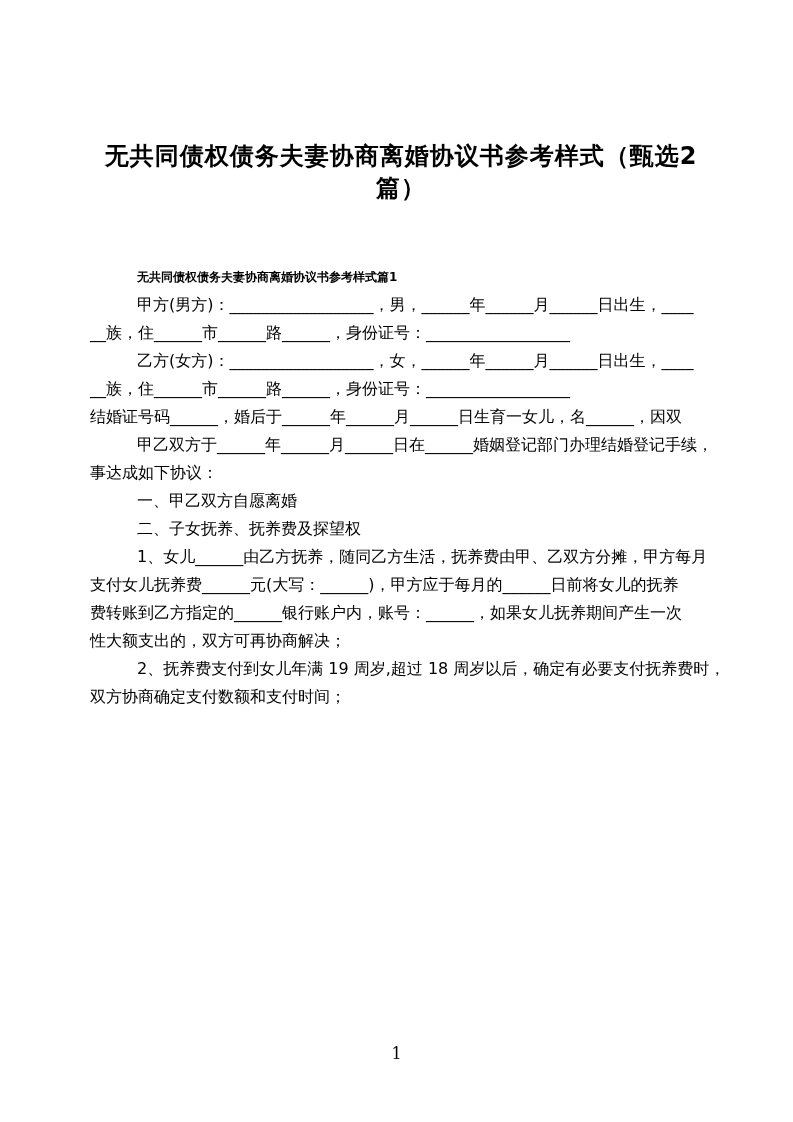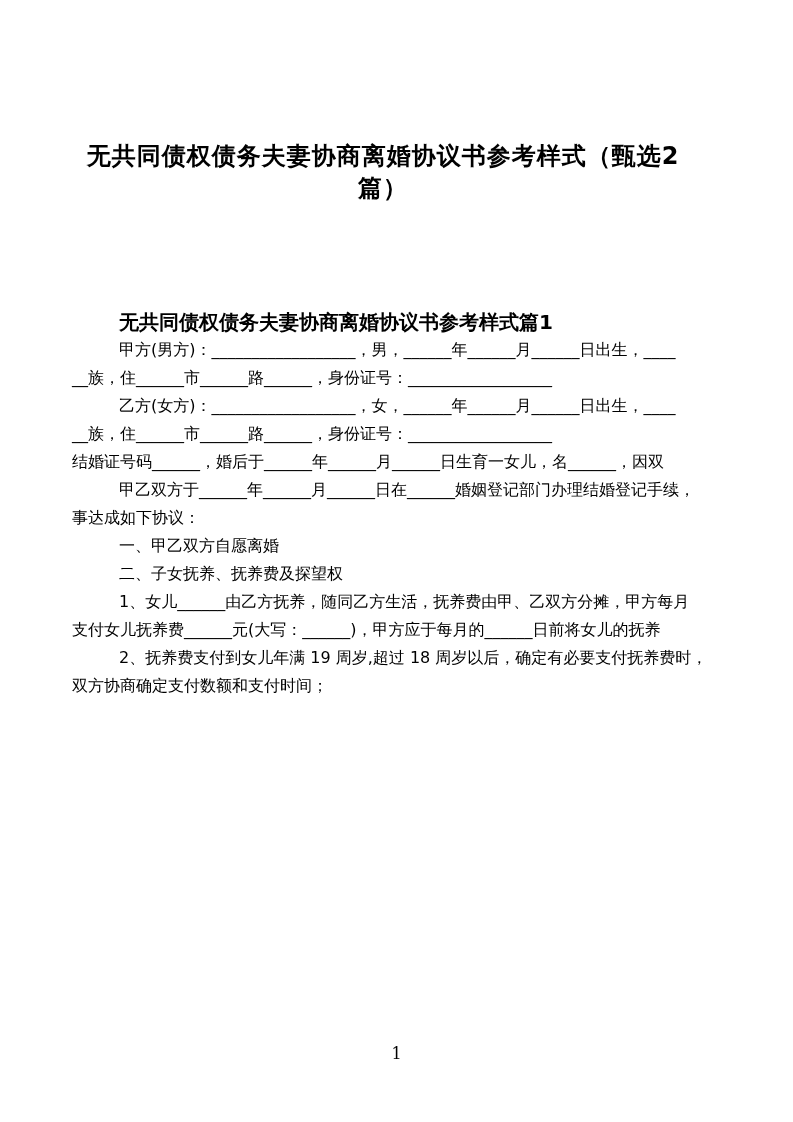--- a/index.html
+++ b/index.html
@@ -11,35 +11,35 @@
     position: relative;
     width: 793px;
     height: 1122px;
     background: #ffffff;
     color: #000000;
     font-family: "DejaVu Sans", "Liberation Sans", sans-serif;
     overflow: hidden;
   }
   .content {
     position: absolute;
-    left: 72px;
+    left: 90px;
     top: 0;
     width: 622px;
   }
   .title {
     margin-top: 140px;
     font-size: 24px;
     line-height: 32px;
     font-weight: 700;
     text-align: center;
     letter-spacing: 1px;
   }
   .heading {
-    margin-top: 104px;
-    font-size: 20px;
+    margin-top: 59px;
+    font-size: 12px;
     line-height: 28px;
     font-weight: 700;
     padding-left: 47px;
     white-space: pre;
   }
   .para {
     font-size: 16px;
     line-height: 28px;
   }
   .line {
@@ -93,20 +93,22 @@
       <div class="line first">一、甲乙双方自愿离婚</div>
     </div>
 
     <div class="para">
       <div class="line first">二、子女抚养、抚养费及探望权</div>
     </div>
 
     <div class="para">
       <div class="line first">1、女儿______由乙方抚养，随同乙方生活，抚养费由甲、乙双方分摊，甲方每月</div>
       <div class="line">支付女儿抚养费______元(大写：______)，甲方应于每月的______日前将女儿的抚养</div>
+      <div class="line">费转账到乙方指定的______银行账户内，账号：______，如果女儿抚养期间产生一次</div>
+      <div class="line">性大额支出的，双方可再协商解决；</div>
     </div>
 
     <div class="para">
       <div class="line first">2、抚养费支付到女儿年满 19 周岁,超过 18 周岁以后，确定有必要支付抚养费时，</div>
       <div class="line">双方协商确定支付数额和支付时间；</div>
     </div>
 
   </div>
 
   <div class="page-number">1</div>

